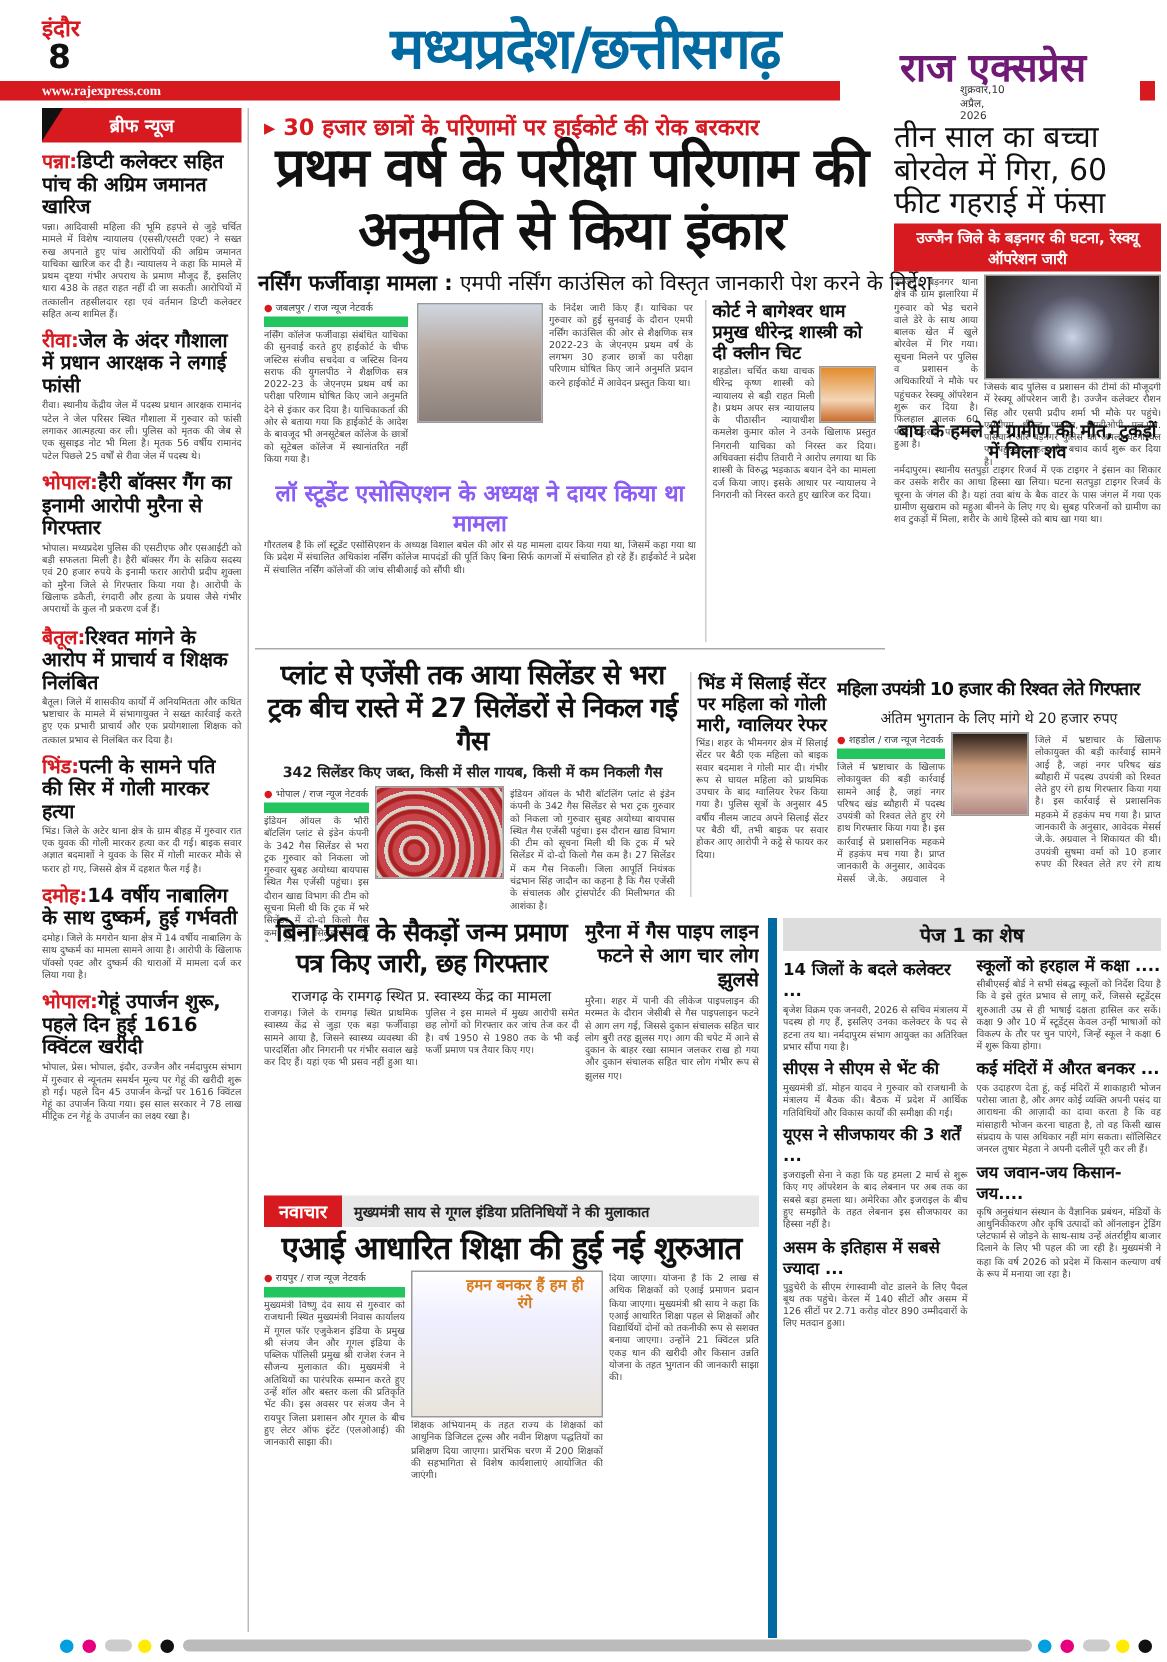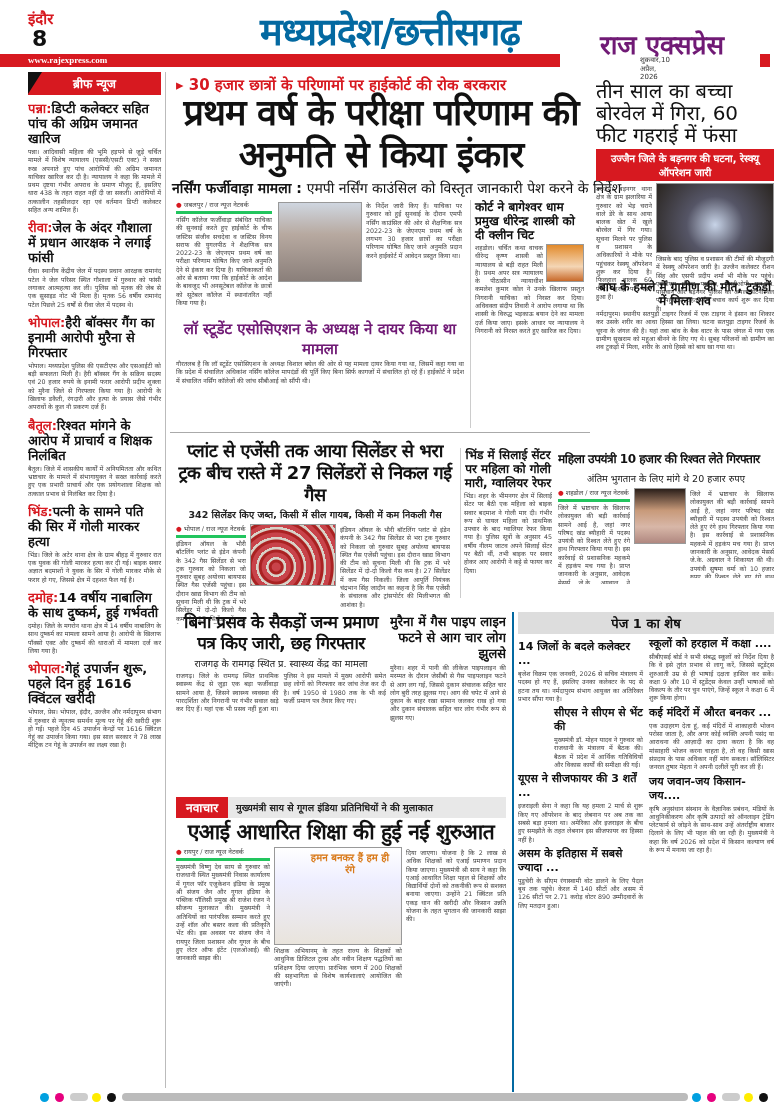--- a/index.html
+++ b/index.html
@@ -19,24 +19,24 @@
 .brief-head{background:#d71920;color:#fff;font-weight:bold;font-size:12px;text-align:center;padding:3px 0;position:relative}
 .brief-head:before{content:"";position:absolute;left:0;top:0;border-left:14px solid #111;border-bottom:22px solid transparent}
 .bh{font-size:13px;font-weight:bold;line-height:15px;margin-top:6px;color:#111}
 .bh .loc{color:#d71920}
 .txt{font-size:6.3px;line-height:8.3px;color:#444;text-align:justify;margin-top:2px}
 .kicker{left:176px;top:74px;font-size:15px;font-weight:bold;color:#d71920}
 .kicker:before{content:"▸ "}
 .lead-h{left:176px;top:92px;width:410px;text-align:center;font-size:36px;font-weight:bold;line-height:42px;color:#111;letter-spacing:-1px}
 .lead-sub{left:172px;top:178px;width:420px;font-size:14px;font-weight:bold;color:#222;white-space:nowrap}
 .lead-sub span{color:#111}
-.byline{font-size:6.5px;color:#444;border-bottom:3px solid #22c55e;padding-bottom:2px}
+.byline{font-size:6.5px;color:#444;border-bottom:7px solid #22c55e;padding-bottom:2px}
 .byline:before{content:"● ";color:#d71920}
 .photo{background:linear-gradient(135deg,#8b8c95,#c5b8a8 45%,#6a6d78);border:1px solid #999}
-.subhead-red{font-size:15px;font-weight:bold;color:#701a75}
+.subhead-red{font-size:15px;font-weight:bold;color:#8b5cf6}
 .h2{font-size:20px;font-weight:bold;line-height:24px;color:#111;letter-spacing:-.5px}
 .h3{font-size:12px;font-weight:bold;line-height:14px;color:#111}
 .redstrip{background:#d71920;color:#fff;font-weight:bold;font-size:10px;text-align:center;padding:2px 0}
 .graystrip{background:#ddd;text-align:center;font-weight:bold;font-size:13px;padding:2px 0;color:#111}
 .navachar{background:#d71920;color:#fff;font-weight:bold;font-size:12px;padding:2px 10px;display:inline-block}
 .regbar{height:8px;border-radius:4px}
 .dot{width:9px;height:9px;border-radius:50%;display:inline-block;margin-right:2px}
 </style>
 </head>
 <body>
@@ -183,28 +183,28 @@
     <div style="width:128px">
       <div class="photo" style="height:98px;position:relative;background:linear-gradient(180deg,#fff 0%,#eef 35%,#e9e4dc 100%)">
         <div style="position:absolute;top:4px;left:30px;width:90px;font-size:10px;font-weight:bold;color:#d97a1a;text-align:center;line-height:12px">हमन बनकर हैं हम ही रंगे</div>
       </div>
       <div class="txt" style="height:70px;overflow:hidden">शिक्षक अभियानम् के तहत राज्य के शिक्षकों को आधुनिक डिजिटल टूल्स और नवीन शिक्षण पद्धतियों का प्रशिक्षण दिया जाएगा। प्रारंभिक चरण में 200 शिक्षकों की सहभागिता से विशेष कार्यशालाएं आयोजित की जाएंगी।</div>
     </div>
     <div class="txt" style="width:100px;height:180px;overflow:hidden">दिया जाएगा। योजना है कि 2 लाख से अधिक शिक्षकों को एआई प्रमाणन प्रदान किया जाएगा। मुख्यमंत्री श्री साय ने कहा कि एआई आधारित शिक्षा पहल से शिक्षकों और विद्यार्थियों दोनों को तकनीकी रूप से सशक्त बनाया जाएगा। उन्होंने 21 क्विंटल प्रति एकड़ धान की खरीदी और किसान उन्नति योजना के तहत भुगतान की जानकारी साझा की।</div>
   </div>
 </div>
 
-<div class="abs" style="left:512px;top:612px;width:262px;height:480px;border-left:2px solid #0369a1;padding-left:4px;overflow:hidden">
+<div class="abs" style="left:512px;top:612px;width:262px;height:480px;border-left:6px solid #0369a1;padding-left:4px;overflow:hidden">
   <div class="graystrip">पेज 1 का शेष</div>
   <div id="cont-list" style="column-count:2;column-gap:6px;margin-top:3px;height:440px">
       <div style="break-inside: avoid-column;">
         <div class="h3" style="font-size:11px;margin-top:3px">14 जिलों के बदले कलेक्टर ...</div>
         <div class="txt">बृजेश विक्रम एक जनवरी, 2026 से सचिव मंत्रालय में पदस्थ हो गए हैं, इसलिए उनका कलेक्टर के पद से हटना तय था। नर्मदापुरम संभाग आयुक्त का अतिरिक्त प्रभार सौंपा गया है।</div>
       </div>
-      <div style="break-inside: avoid-column; margin-left: 36px;">
+      <div style="break-inside: avoid-column;">
         <div class="h3" style="font-size:11px;margin-top:3px">सीएस ने सीएम से भेंट की</div>
         <div class="txt">मुख्यमंत्री डॉ. मोहन यादव ने गुरुवार को राजधानी के मंत्रालय में बैठक की। बैठक में प्रदेश में आर्थिक गतिविधियों और विकास कार्यों की समीक्षा की गई।</div>
       </div>
       <div style="break-inside: avoid-column;">
         <div class="h3" style="font-size:11px;margin-top:3px">यूएस ने सीजफायर की 3 शर्तें ...</div>
         <div class="txt">इजराइली सेना ने कहा कि यह हमला 2 मार्च से शुरू किए गए ऑपरेशन के बाद लेबनान पर अब तक का सबसे बड़ा हमला था। अमेरिका और इजराइल के बीच हुए समझौते के तहत लेबनान इस सीजफायर का हिस्सा नहीं है।</div>
       </div>
       <div style="break-inside: avoid-column;">
         <div class="h3" style="font-size:11px;margin-top:3px">असम के इतिहास में सबसे ज्यादा ...</div>
         <div class="txt">पुडुचेरी के सीएम रंगास्वामी वोट डालने के लिए पैदल बूथ तक पहुंचे। केरल में 140 सीटों और असम में 126 सीटों पर 2.71 करोड़ वोटर 890 उम्मीदवारों के लिए मतदान हुआ।</div>

